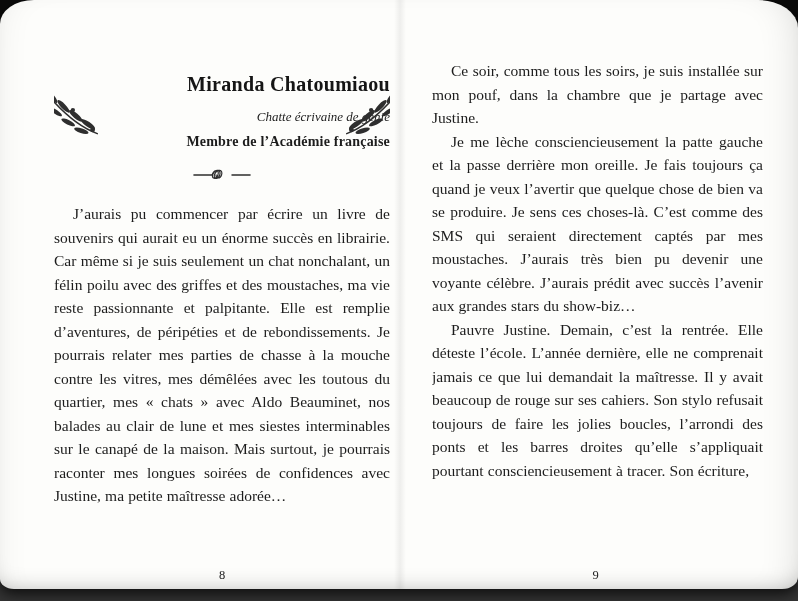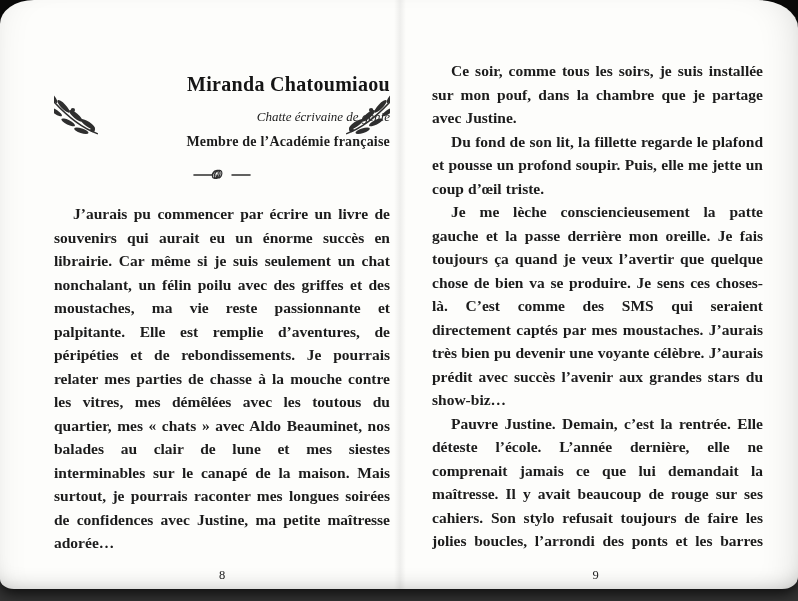--- a/index.html
+++ b/index.html
@@ -36,21 +36,21 @@
 
   .title { font-size:20px; font-weight:700; letter-spacing:.3px; color:#151515; line-height:24px; white-space:nowrap; }
   .subtitle { font-style:italic; font-size:13px; line-height:20px; margin-top:11px; }
   .membership { font-weight:700; font-size:14px; line-height:18px; margin-top:6px; letter-spacing:.2px; white-space:nowrap; }
   .divider { margin-top:15px; height:16px; display:flex; justify-content:center; align-items:center; }
 
   .body-text { margin-top:20px; }
   .col-right .body-text { margin-top:0; }
   .par {
     font-size:15.5px; line-height:23.5px; text-align:justify; text-indent:19px;
-    color:#1c1c1c; hyphens:auto; -webkit-hyphens:auto; word-spacing:.02em;font-weight:bold;
+    color:#1c1c1c; hyphens:auto; -webkit-hyphens:auto; word-spacing:.02em;
   }
   .page-number {
     position:absolute; top:568px; font-size:12.5px; color:#222;
     width:336px; text-align:center;
   }
   .page-number-left  { left:54px; }
   .page-number-right { left:430px; width:331px; }
   .ink { fill:#2e2e2e; }
   .ink-stroke { fill:none; stroke:#2e2e2e; }
 </style>
@@ -110,21 +110,20 @@
       </div>
 
       <div class="body-text">
         <p class="par">J’aurais pu commencer par écrire un livre de souvenirs qui aurait eu un énorme succès en librairie. Car même si je suis seulement un chat nonchalant, un félin poilu avec des griffes et des moustaches, ma vie reste passionnante et palpitante. Elle est remplie d’aventures, de péripéties et de rebondissements. Je pourrais relater mes parties de chasse à la mouche contre les vitres, mes démêlées avec les toutous du quartier, mes « chats » avec Aldo Beauminet, nos balades au clair de lune et mes siestes interminables sur le canapé de la maison. Mais surtout, je pourrais raconter mes longues soirées de confidences avec Justine, ma petite maîtresse adorée…</p>
       </div>
     </div>
 
     <div class="col col-right">
       <div class="body-text">
         <p class="par">Ce soir, comme tous les soirs, je suis installée sur mon pouf, dans la chambre que je partage avec Justine.</p>
-        <p class="par">Du fond de son lit, la fillette regarde le plafond et pousse un profond soupir. Puis, elle me jette un coup d’œil triste.</p>
         <p class="par">Je me lèche consciencieusement la patte gauche et la passe derrière mon oreille. Je fais toujours ça quand je veux l’avertir que quelque chose de bien va se produire. Je sens ces choses-là. C’est comme des SMS qui seraient directement captés par mes moustaches. J’aurais très bien pu devenir une voyante célèbre. J’aurais prédit avec succès l’avenir aux grandes stars du show-biz…</p>
         <p class="par">Pauvre Justine. Demain, c’est la rentrée. Elle déteste l’école. L’année dernière, elle ne comprenait jamais ce que lui demandait la maîtresse. Il y avait beaucoup de rouge sur ses cahiers. Son stylo refusait toujours de faire les jolies boucles, l’arrondi des ponts et les barres droites qu’elle s’appliquait pourtant consciencieusement à tracer. Son écriture,</p>
       </div>
     </div>
 
     <div class="page-number page-number-left">8</div>
     <div class="page-number page-number-right">9</div>
   </div>
 </div>
 

